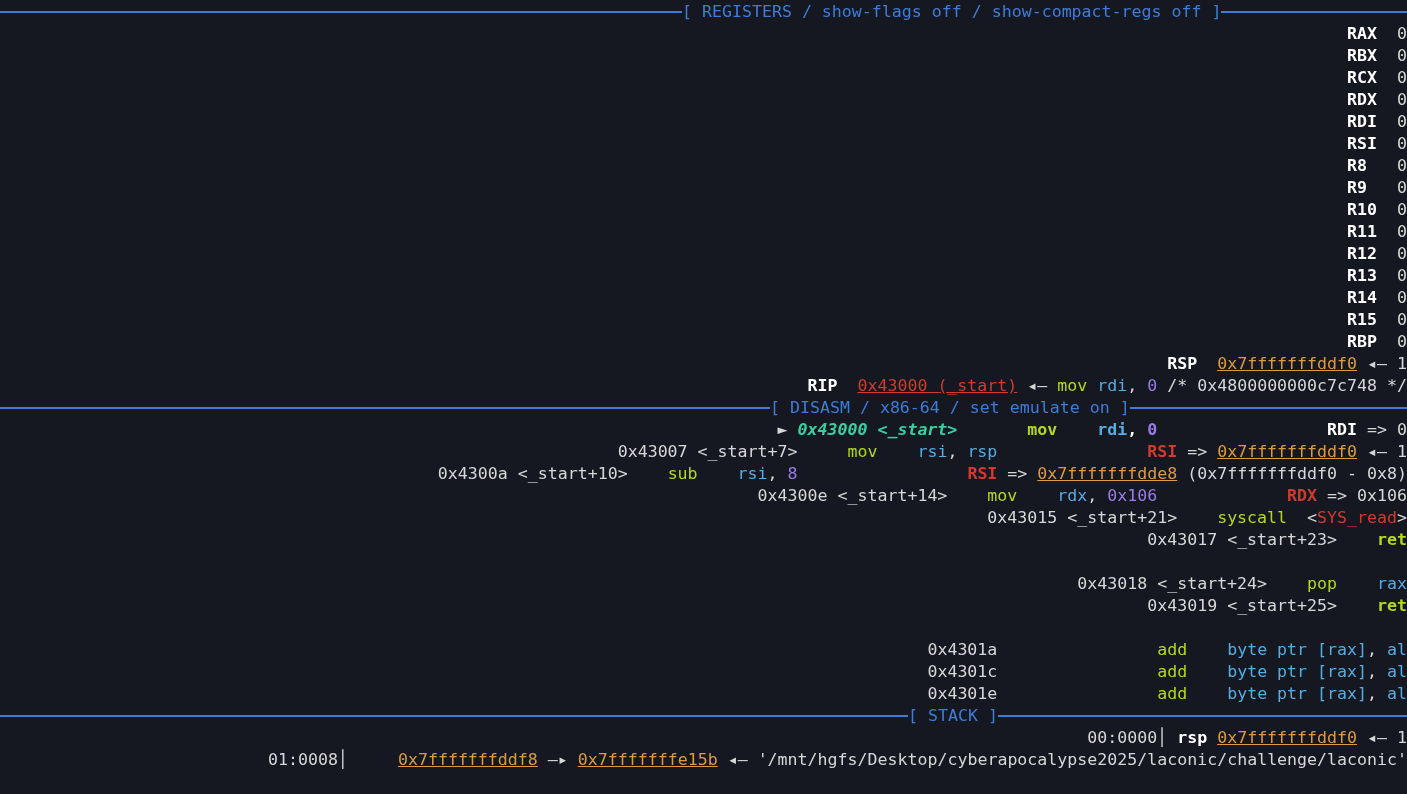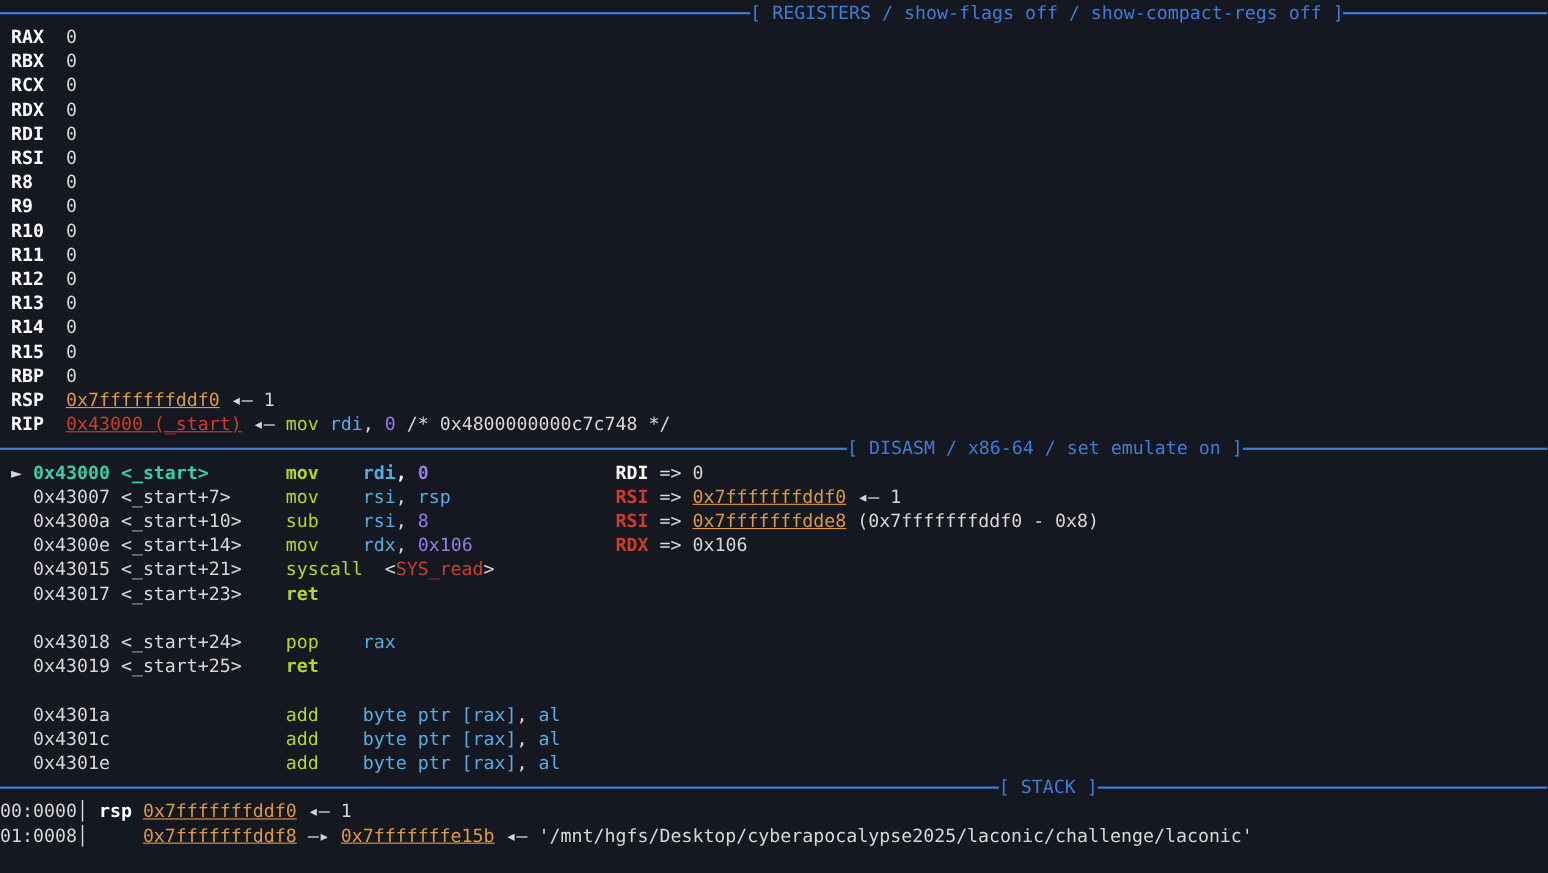--- a/index.html
+++ b/index.html
@@ -12,20 +12,21 @@
     width: 1407px;
     height: 778px;
     overflow: hidden;
     background: var(--background, #161821);
     font-family: "DejaVu Sans Mono", monospace;
     font-size: 16.6px;
     line-height: 22px;
     color: var(--foreground, #d7d7d7);
     padding-top: 1px;
     box-sizing: border-box;
+    text-align: right;
   }
   .line {
     height: 22px;
     white-space: pre;
   }
   .hdr {
     height: 22px;
     display: flex;
     align-items: center;
     white-space: pre;
@@ -42,21 +43,21 @@
   .hdr-disasm    .rule.lead { width: 770px; }
   .hdr-stack     .rule.lead { width: 908px; }
 
   
   .sg-pl { color: var(--foreground, #d7d7d7); }
   .sg-bw { color: var(--white, #ffffff); font-weight: bold; }
   .sg-ou { color: var(--orange, #dc9b42); text-decoration: underline; }
   .sg-ru { color: var(--red, #d03b2e); text-decoration: underline; margin-top: 44px; }
   .sg-r  { color: var(--red, #d03b2e); }
   .sg-rb { color: var(--red, #d03b2e); font-weight: bold; }
-  .sg-tb { color: var(--teal, #38cfa5); font-weight: bold; }
+  .sg-tb { color: var(--teal, #38cfa5); font-weight: bold; font-style: italic; }
   .sg-m  { color: var(--chartreuse, #b3d81e); }
   .sg-mb { color: var(--chartreuse, #b3d81e); font-weight: bold; }
   .sg-c  { color: var(--cyan, #54ace2); }
   .sg-cb { color: var(--cyan, #54ace2); font-weight: bold; }
   .sg-p  { color: var(--purple, #9a7ce8); }
   .sg-pb { color: var(--purple, #9a7ce8); font-weight: bold; }
 </style>
 </head>
 <body>
 

